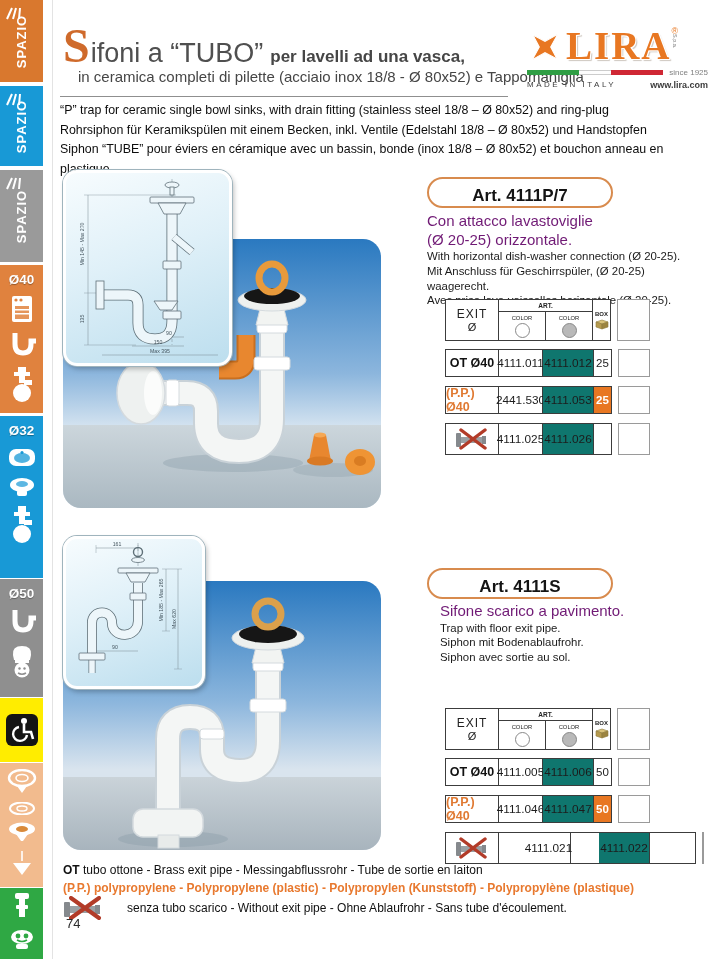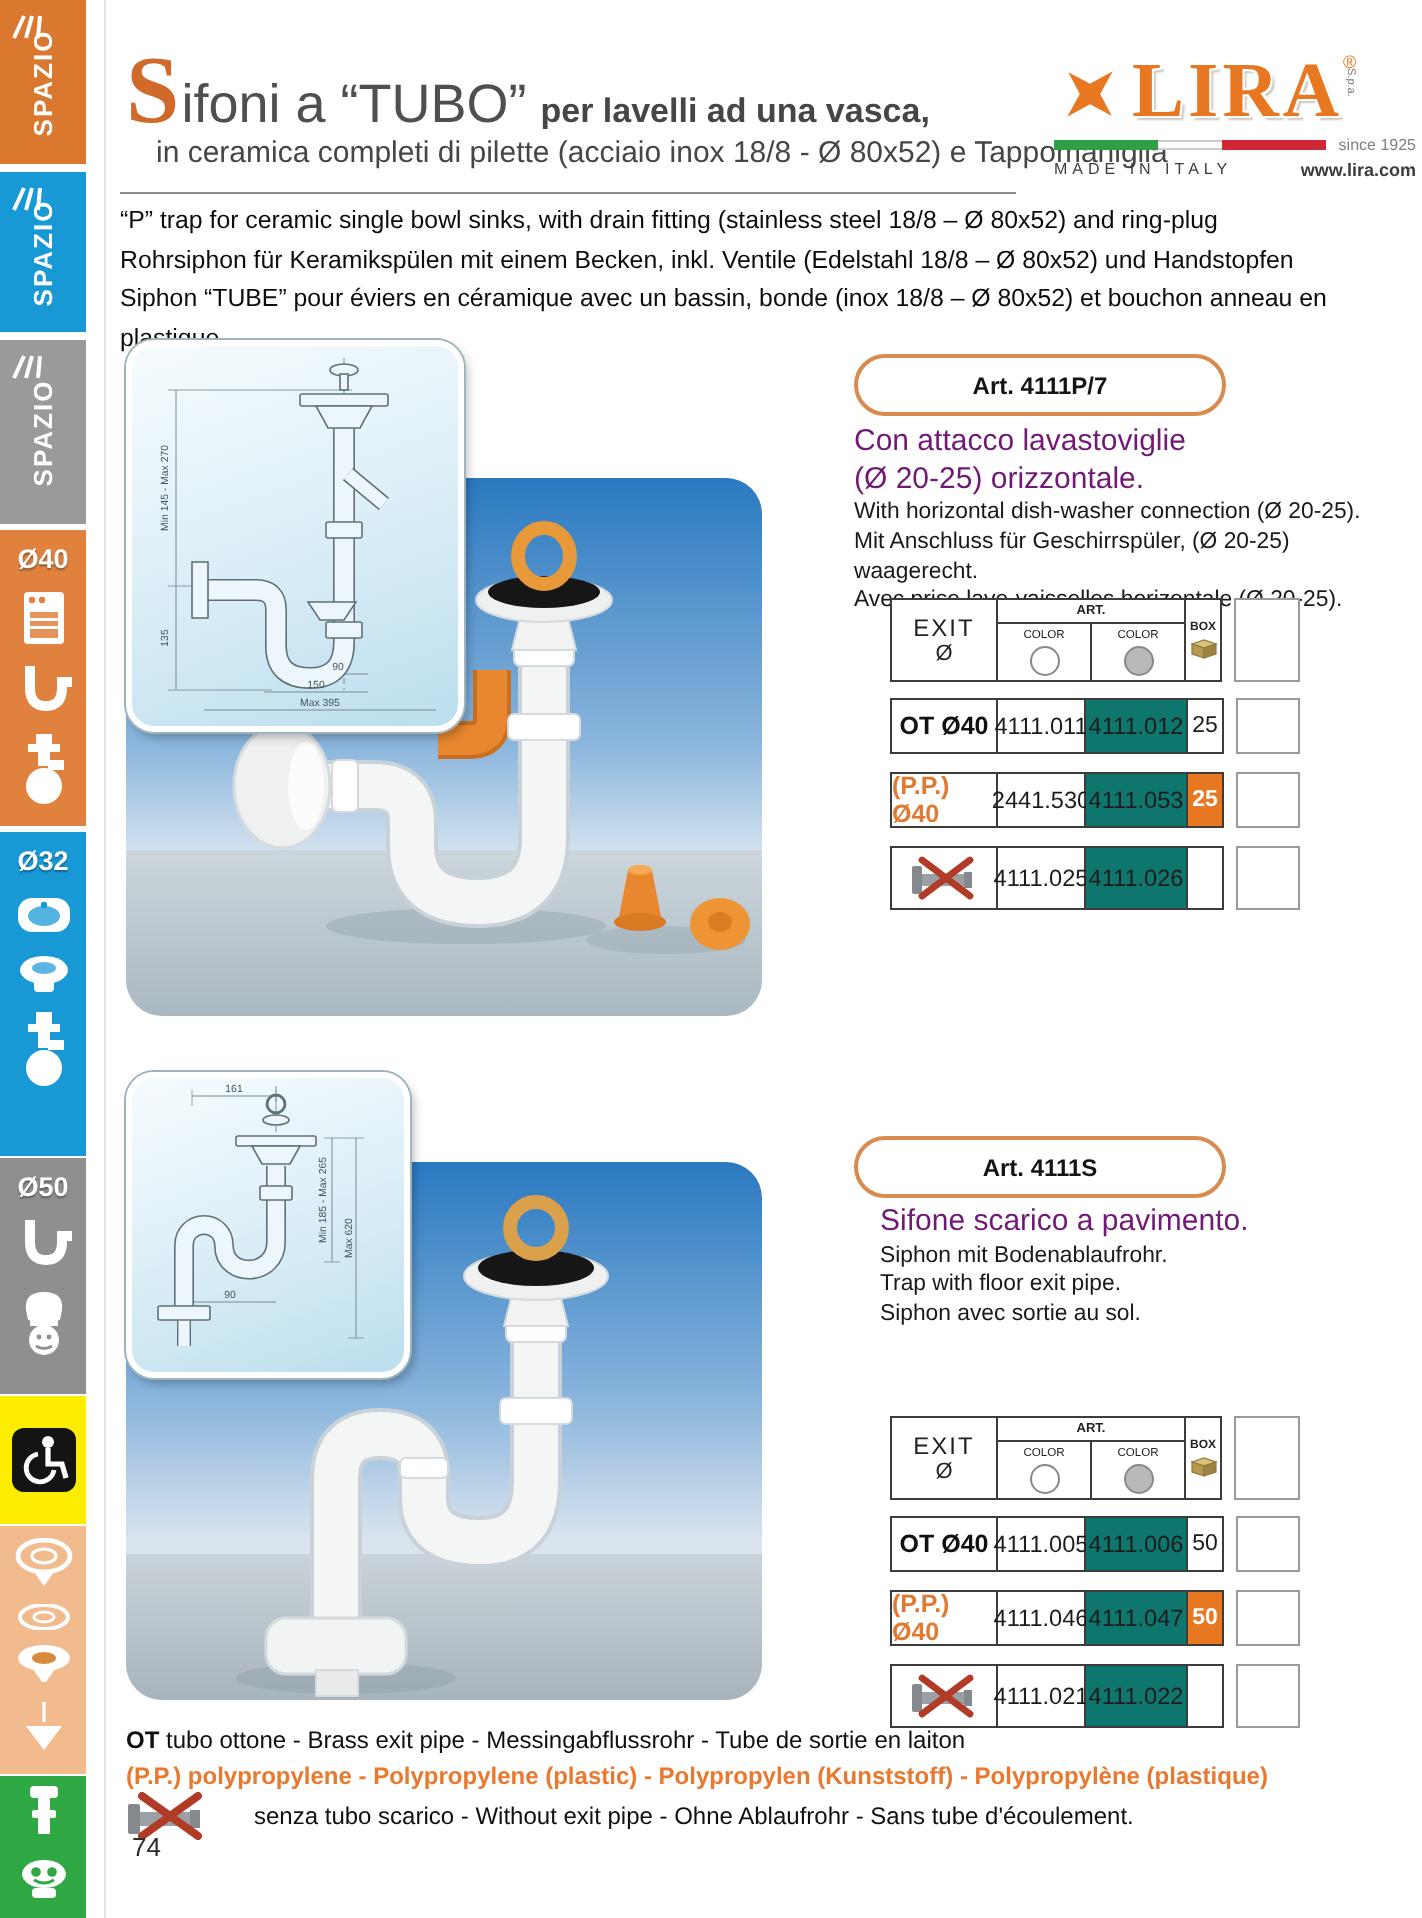--- a/index.html
+++ b/index.html
@@ -44,21 +44,21 @@
   .intro{position:absolute;left:60px;top:101px;width:650px;font-size:12.4px;line-height:19.5px;color:#0d0d0d;}
 
   
   .photo-card{position:absolute;border-radius:18px;overflow:hidden;z-index:1;}
   .draw-card{position:absolute;border-radius:14px;z-index:2;border:3px solid #fff;
      box-shadow:0 0 0 1px #9fb4bd,2px 3px 5px rgba(0,0,0,.25);
      background:linear-gradient(160deg,#f7fcfe 0%,#dff0f8 45%,#bcdeee 100%);}
 
   
   .badge{position:absolute;width:182px;height:27px;border:2px solid #d88b4e;border-radius:16px;background:#fff;
-     display:flex;align-items:center;justify-content:center;font-size:12px;font-weight:bold;color:#141414;}
+     display:flex;align-items:flex-end;justify-content:center;font-size:17px;font-weight:bold;color:#141414;}
   .desc{position:absolute;width:270px;}
   .desc .it{font-size:15px;color:#701a75;line-height:18.5px;}
   .desc .sm{font-size:11.4px;color:#1a1a1a;line-height:14.8px;}
   .desc .sm:first-of-type{margin-top:3px;}
 
   
   .ptable{position:absolute;width:205px;}
   .t-line{display:flex;align-items:stretch;}
   .t-main{display:flex;border:1px solid #3c3c3c;background:#fff;}
   .t-extra{width:33px;margin-left:6px;border:1px solid #9a9a9a;background:#fff;}
@@ -551,22 +551,22 @@
         <text x="49" y="110">90</text>
       </g>
     </svg>
   </div>
 
   <div class="badge" style="left:427px;top:568px;">
     <span>Art. 4111S</span>
   </div>
   <div class="desc" style="left:440px;top:602px;">
     <div class="it">Sifone scarico a pavimento.</div>
+    <div class="sm">Trap with floor exit pipe.</div>
     <div class="sm">Siphon mit Bodenablaufrohr.</div>
-    <div class="sm">Trap with floor exit pipe.</div>
     <div class="sm">Siphon avec sortie au sol.</div>
   </div>
 
   <div class="ptable" style="left:445px;top:708px;">
     <div class="t-line" style="margin-bottom:8px;">
       <div class="t-main" style="height:40px;">
         <div class="c-exit">
           <span class="l1">EXIT</span>
           <span class="l2">Ø</span>
         </div>
@@ -611,21 +611,21 @@
       <div class="t-main row" style="height:26px;">
         <div class="c-exit orange-txt">(P.P.) Ø40</div>
         <div class="rv">4111.046</div>
         <div class="rv grey">4111.047</div>
         <div class="c-box orange">50</div>
       </div>
       <div class="t-extra"></div>
     </div>
 
     <div class="t-line">
-      <div class="t-main row" style="height:30px;">
+      <div class="t-main row" style="height:30px;gap:28px;">
         <div class="c-exit">
           <span>
             <svg width="34" height="22">
                 <rect x="3" y="9" width="26" height="6" rx="1" fill="#9aa0a4"></rect>
                 <rect x="1" y="5" width="5" height="14" rx="1" fill="#85898d"></rect>
                 <rect x="27" y="8" width="4" height="8" fill="#85898d"></rect>
                 <path d="M6,2 L30,20 M30,2 L6,20" stroke="#b23b28" stroke-width="3.4" stroke-linecap="round"></path>
               </svg>
             </span>
         </div>

